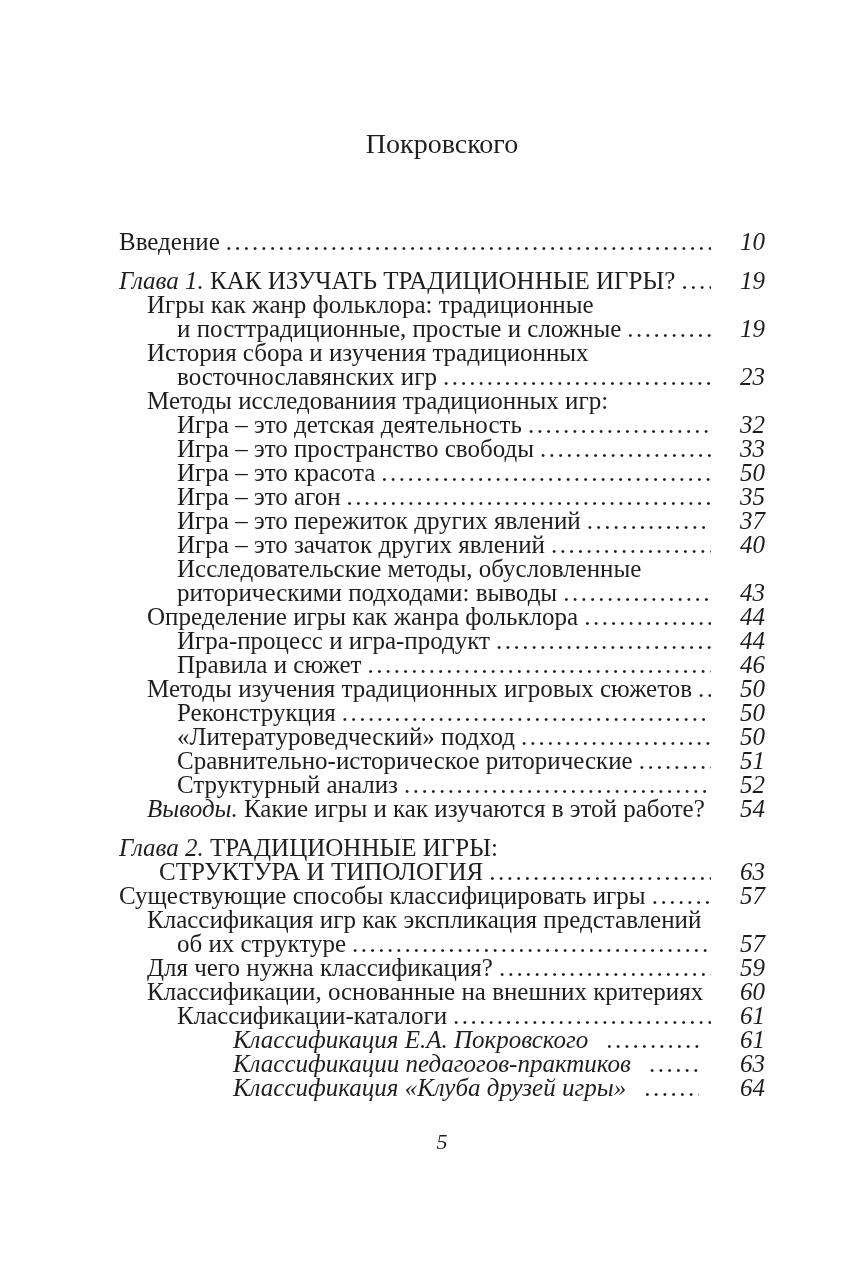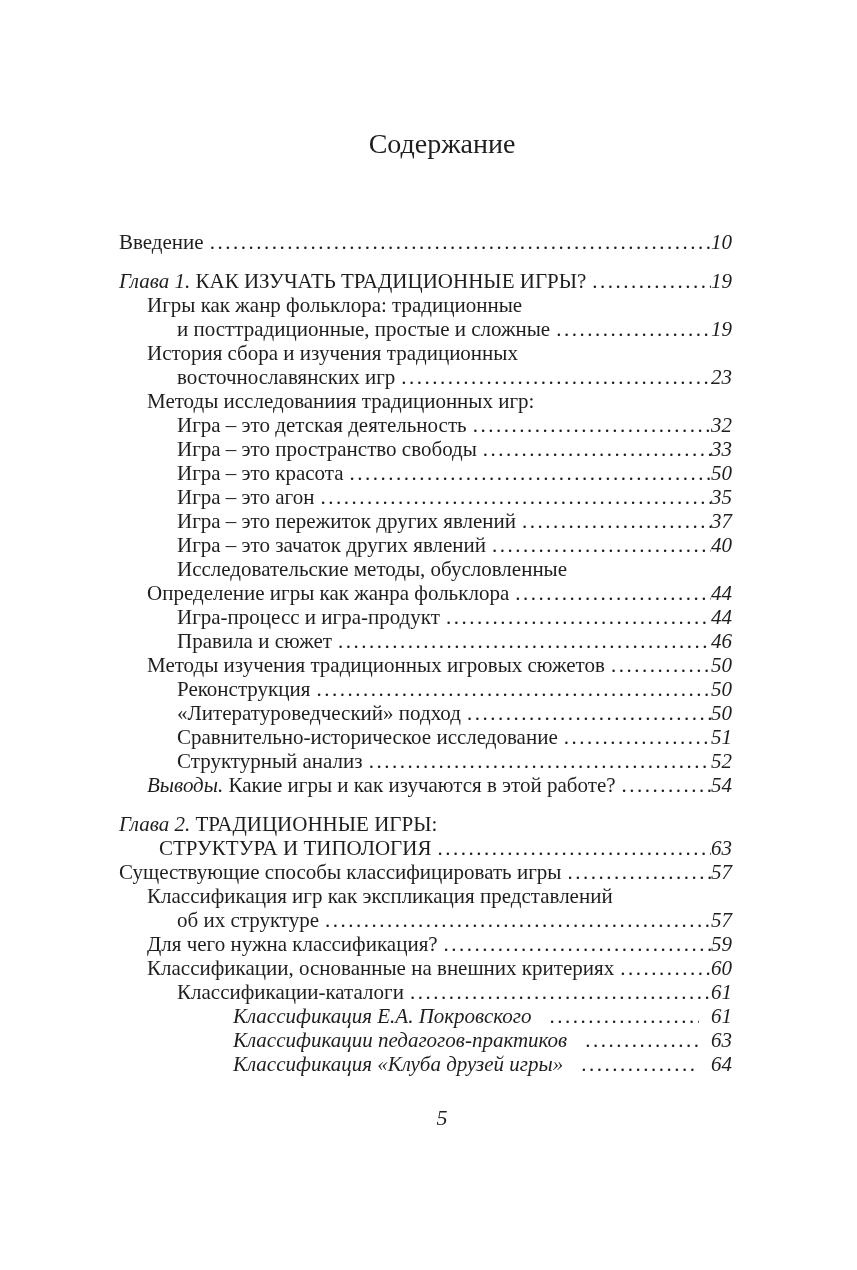--- a/index.html
+++ b/index.html
@@ -21,21 +21,21 @@
     padding: 130px 92px 0 119px;
   }
   .title {
     text-align: center;
     font-size: 28px;
     line-height: 1;
     margin: 0 0 72px 0;
     font-weight: normal;
   }
   .toc {
-    font-size: 21px;
+    font-size: 25px;
   }
   .row {
     display: flex;
     align-items: baseline;
     height: 24px;
     line-height: 24px;
     white-space: nowrap;
   }
   .row.chapter { margin-top: 15px; }
   .ind-0 { padding-left: 0; }
@@ -52,35 +52,35 @@
     min-width: 0;
   }
   .leader::after {
     content: "........................................................................................................................";
     letter-spacing: 2.5px;
     color: #1e1e1e;
   }
   .pagenum {
     flex: 0 0 auto;
     width: 54px;
-    text-align: left;
+    text-align: right;
     font-style: italic;
   }
   .footer {
     text-align: center;
     font-size: 22px;
     font-style: italic;
     margin-top: 29px;
   }
 </style>
 </head>
 <body style="color: rgb(30, 30, 30); background: rgb(255, 255, 255);">
 
 <div class="page">
-  <h1 class="title">Содержание</h1>
+  <h1 class="title">Покровского</h1>
 
   <div class="toc">
       <div class="row ind-0">
         <span class="label">Введение</span>
         <span class="leader"></span>
         <span class="pagenum">10</span>
       </div>
       <div class="row ind-0 chapter">
         <span class="label"><span class="it">Глава 1.</span> КАК ИЗУЧАТЬ ТРАДИЦИОННЫЕ ИГРЫ?</span>
         <span class="leader"></span>
@@ -131,20 +131,25 @@
         <span class="pagenum">37</span>
       </div>
       <div class="row ind-2">
         <span class="label">Игра – это зачаток других явлений</span>
         <span class="leader"></span>
         <span class="pagenum">40</span>
       </div>
       <div class="row ind-2">
         <span class="label">Исследовательские методы, обусловленные</span>
       </div>
+      <div class="row ind-2">
+        <span class="label">риторическими подходами: выводы</span>
+        <span class="leader"></span>
+        <span class="pagenum">43</span>
+      </div>
       <div class="row ind-1">
         <span class="label">Определение игры как жанра фольклора</span>
         <span class="leader"></span>
         <span class="pagenum">44</span>
       </div>
       <div class="row ind-2">
         <span class="label">Игра-процесс и игра-продукт</span>
         <span class="leader"></span>
         <span class="pagenum">44</span>
       </div>
@@ -162,21 +167,21 @@
         <span class="label">Реконструкция</span>
         <span class="leader"></span>
         <span class="pagenum">50</span>
       </div>
       <div class="row ind-2">
         <span class="label">«Литературоведческий» подход</span>
         <span class="leader"></span>
         <span class="pagenum">50</span>
       </div>
       <div class="row ind-2">
-        <span class="label">Сравнительно-историческое исследование</span>
+        <span class="label">Сравнительно-историческое риторические</span>
         <span class="leader"></span>
         <span class="pagenum">51</span>
       </div>
       <div class="row ind-2">
         <span class="label">Структурный анализ</span>
         <span class="leader"></span>
         <span class="pagenum">52</span>
       </div>
       <div class="row ind-1">
         <span class="label"><span class="it">Выводы.</span> Какие игры и как изучаются в этой работе?</span>

